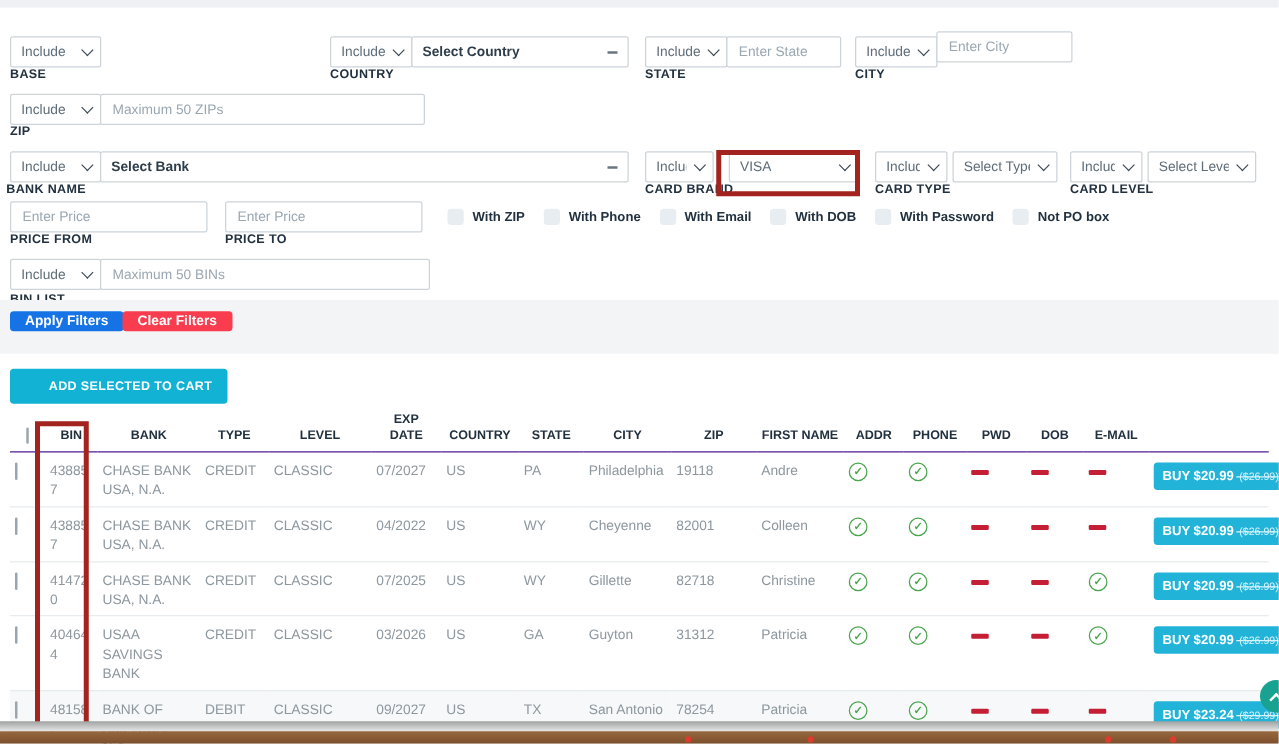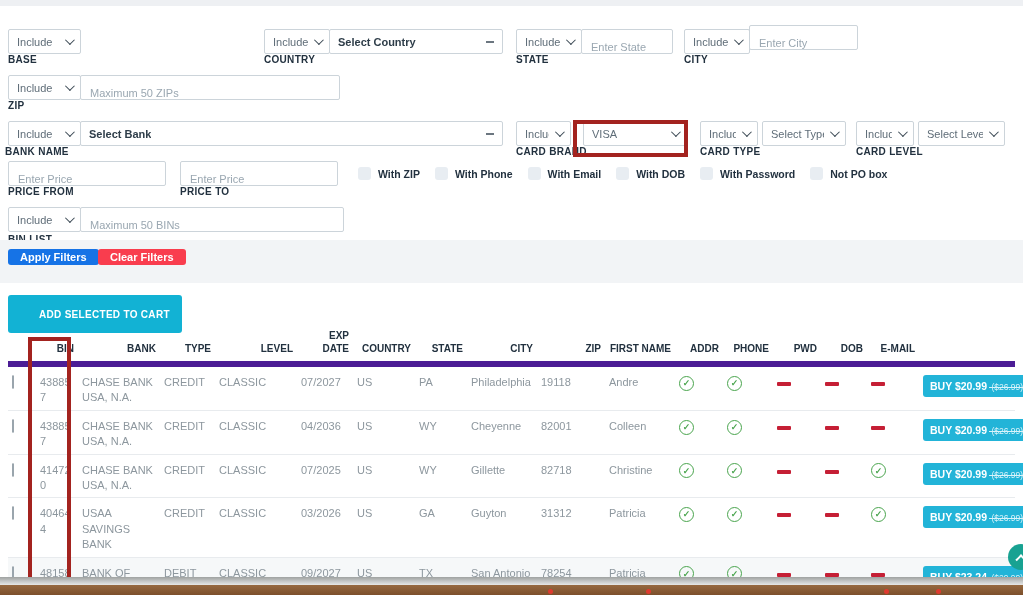--- a/index.html
+++ b/index.html
@@ -15,41 +15,41 @@
   
   .flabel { position:absolute; font-size:10px; font-weight:bold; letter-spacing:.3px; color:#22313f;margin-top:40px; }
   .ctl { position:absolute; height:25px; border:1px solid #ccd4da; border-radius:2px; background:#fff;
          display:flex; align-items:center; font-size:11px; color:#5f6d78; }
   .sel { justify-content:space-between; padding:0 8px; cursor:pointer; }
   .sel .txt { white-space:nowrap; overflow:hidden; }
   .sel .txt.bold { font-weight:bold; color:#2e3d49; }
   .chev { width:7px; height:7px; border-right:1.6px solid #3c4a55; border-bottom:1.6px solid #3c4a55;
           transform:rotate(45deg) translateY(-2px); flex:0 0 auto; margin-left:6px; }
   .dashcaret { width:8px; height:2px; background:#6b7680; flex:0 0 auto; margin-left:6px; }
-  .inp { padding:0 9px;align-items:flex-end; }
+  .inp { padding:0 9px; }
   .inp input { border:none; outline:none; width:100%; font-size:11px; color:#5f6d78;
                font-family:"Liberation Sans", sans-serif; background:transparent; }
   .inp input::placeholder { color:#9aa7b1; }
 
   .cbgroup { position:absolute; left:358px; top:167px; display:flex; align-items:center; }
   .cbitem { display:flex; align-items:center; margin-right:15px; cursor:pointer; }
   .cbbox { width:13px; height:13px; background:#e8edf2; border-radius:3px; margin-right:7px; }
   .cblabel { font-size:10.5px; font-weight:bold; color:#22313f; white-space:nowrap; }
 
   .filterband { position:absolute; left:0; top:240px; width:1023px; height:43px; background:#f2f4f6; }
   .btn { position:absolute; border:none; border-radius:3px; color:#fff; font-weight:bold;
          font-size:11px; font-family:"Liberation Sans", sans-serif; cursor:pointer; padding:0 12px; height:16px; }
   .btn-apply { left:8px; top:249px; background:#1673e6; }
   .btn-clear { left:98px; top:249px; background:#f93d4e; }
-  .btn-cart  { left:8px; top:295px; background:#12b2d4; height:38px; font-size:10px; letter-spacing:.3px; border-radius:3px;padding-left:31px; }
+  .btn-cart  { left:8px; top:295px; background:#12b2d4; height:28px; font-size:10px; letter-spacing:.3px; border-radius:3px;padding-left:31px; }
 
   
   table { position:absolute; left:8px; top:328px; width:1007px; border-collapse:collapse; table-layout:fixed; }
-  th { font-size:10px; font-weight:bold; color:#22313f; text-align:right; vertical-align:bottom;
-       padding:2px 4px 6px 4px; border-bottom:6px solid #4c1d95; overflow-wrap:anywhere; line-height:1.25; }
+  th { font-size:10px; font-weight:bold; color:#22313f; text-align:center; vertical-align:bottom;
+       padding:2px 4px 6px 4px; border-bottom:1px solid #4c1d95; overflow-wrap:anywhere; line-height:1.25; }
   td { font-size:11px; color:#8d979e; vertical-align:top; padding:8px 4px 4px 4px;
        border-bottom:1px solid #e8ebee; line-height:1.4; overflow-wrap:anywhere; }
   tbody tr { height:33px; background:#fff; }
   tbody tr:last-child { background:#f6f8f9; }
   .rowcb { width:13px; height:13px; border:1px solid #9aa5ad; border-radius:3px; background:#fff; margin-top:1px; cursor:pointer; }
   .hcb   { width:13px; height:13px; border:1px solid #9aa5ad; border-radius:3px; background:#fff; cursor:pointer; }
   .icon-check { display:inline-flex; align-items:center; justify-content:center; width:15px; height:15px;
                 border:1.5px solid #4aa54e; border-radius:50%; color:#4aa54e; font-size:9px; font-weight:bold; }
   .icon-dash  { display:inline-block; width:14px; height:4px; background:#c51f35; border-radius:1px; margin-top:5px; }
   .buy-btn { border:none; border-radius:3px; background:#22b4d8; color:#fff; cursor:pointer;
@@ -274,21 +274,21 @@
         <button class="buy-btn"><b>BUY $20.99</b><span class="old"> ($26.99)</span></button>
       </td>
     </tr>
 
     <tr>
       <td><span class="rowcb"></span></td>
       <td>438857</td>
       <td>CHASE BANK USA, N.A.</td>
       <td>CREDIT</td>
       <td>CLASSIC</td>
-      <td>04/2036</td>
+      <td>04/2022</td>
       <td>US</td>
       <td>WY</td>
       <td>Cheyenne</td>
       <td>82001</td>
       <td>Colleen</td>
       <td><span class="icon-check">✓</span></td>
       <td><span class="icon-check">✓</span></td>
       <td><span class="icon-dash"></span></td>
       <td><span class="icon-dash"></span></td>
       <td><span class="icon-dash"></span></td>

